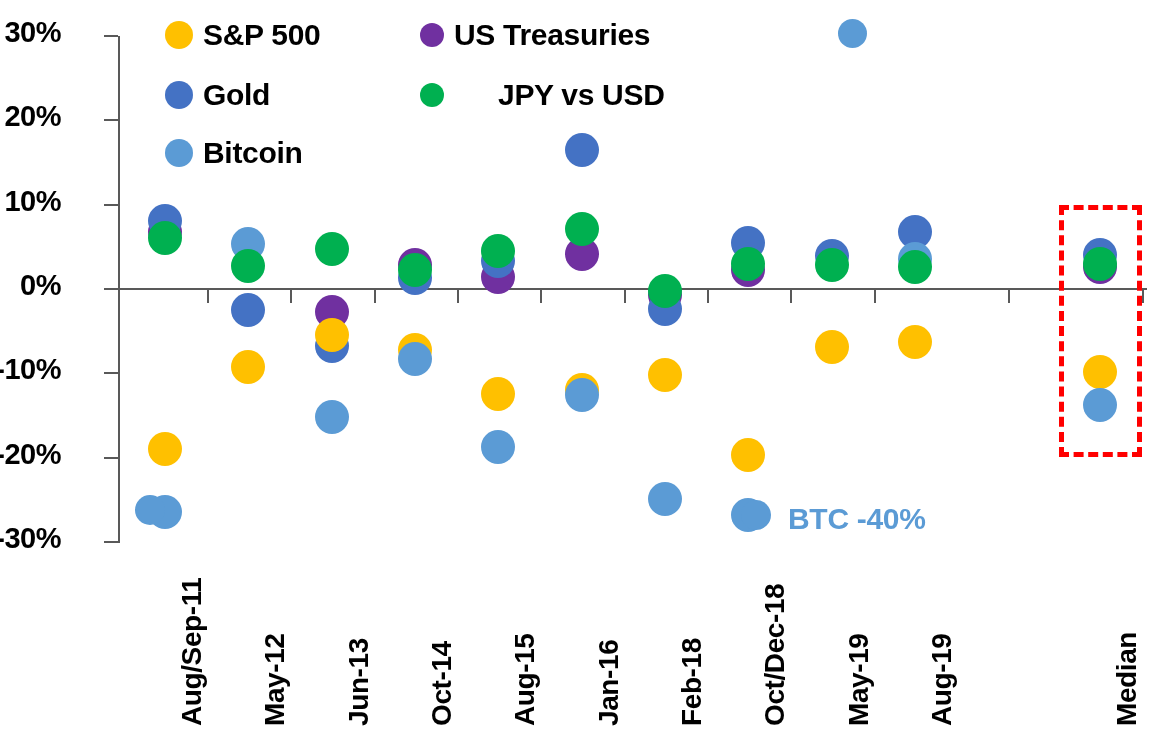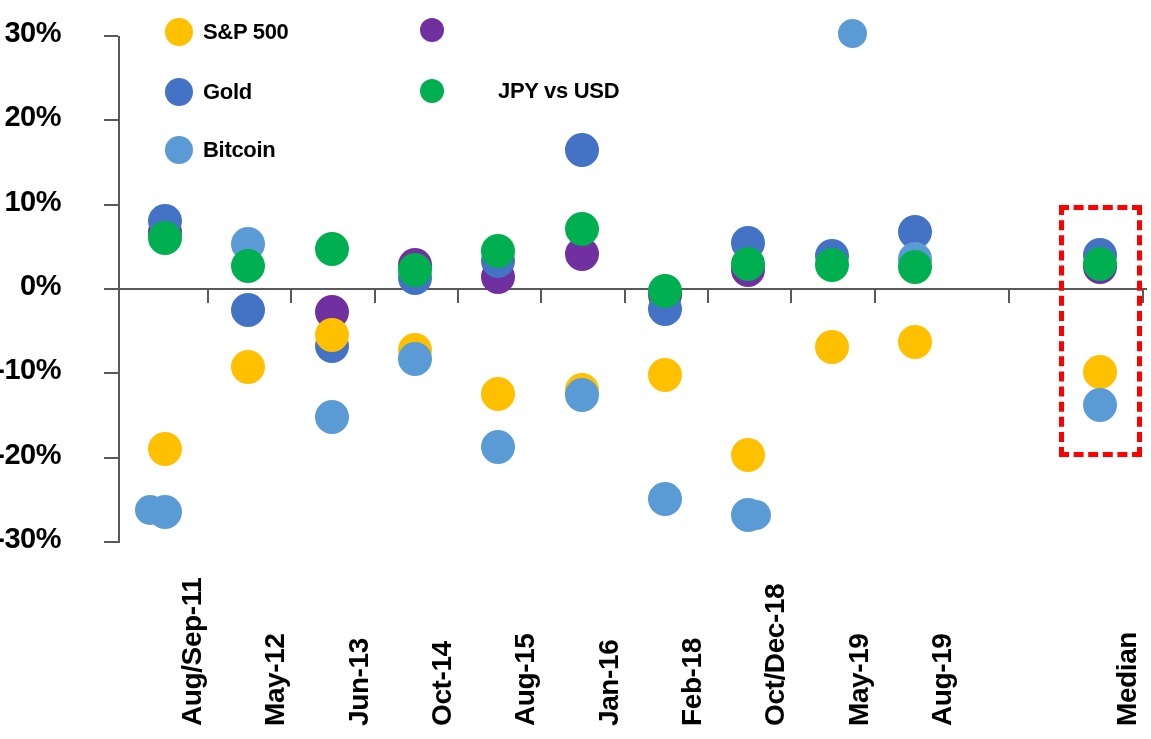--- a/index.html
+++ b/index.html
@@ -27,21 +27,21 @@
         transform-origin:left top;transform:rotate(-90deg);
         letter-spacing:-0.4px;}
 
   
   .dot{position:absolute;border-radius:50%;}
 
   
   .legend{position:absolute;}
   .leg-item{position:absolute;display:flex;align-items:center;white-space:nowrap;}
   .leg-swatch{border-radius:50%;display:inline-block;margin-right:10px;}
-  .leg-text{font-size:22px;font-weight:bold;color:#000;letter-spacing:-0.3px;}
+  .leg-text{font-size:30px;font-weight:bold;color:#000;letter-spacing:-0.3px;}
 
   
   .anno{position:absolute;font-size:30px;font-weight:bold;
         letter-spacing:-0.3px;white-space:nowrap;}
   .anno-dot{position:absolute;border-radius:50%;}
 
   .median-box{position:absolute;border:5px dashed #FF0000;box-sizing:border-box;}
 </style>
 </head>
 <body>
@@ -157,26 +157,28 @@
       <div class="leg-item" style="left: 165px; top: 78px;">
         <span class="leg-swatch" style="background: rgb(68, 114, 196); width: 28px; height: 28px;"></span>
         <span class="leg-text">Gold</span>
       </div>
       <div class="leg-item" style="left: 165px; top: 136px;">
         <span class="leg-swatch" style="background: rgb(91, 155, 213); width: 28px; height: 28px;"></span>
         <span class="leg-text">Bitcoin</span>
       </div>
       <div class="leg-item" style="left: 420px; top: 18px;">
         <span class="leg-swatch" style="background: rgb(112, 48, 160); width: 24px; height: 24px;"></span>
+        <span class="leg-text">US Treasuries</span>
       </div>
       <div class="leg-item" style="left: 420px; top: 78px; gap: 44px;">
         <span class="leg-swatch" style="background: rgb(0, 176, 80); width: 24px; height: 24px;"></span>
         <span class="leg-text">JPY vs USD</span>
       </div>
     </div>
 
   <div class="anno-dot" style="left:838px;top:19px;width:29px;height:29px;background:#5B9BD5;"></div>
 
   <div class="anno-dot" style="left:135px;top:495px;width:30px;height:30px;background:#5B9BD5;"></div>
 
   <div class="anno-dot" style="left:741px;top:500px;width:30px;height:30px;background:#5B9BD5;"></div>
+  <div class="anno" style="left:788px;top:502px;color:#5B9BD5;">BTC -40%</div>
 
 </div>
 
 </body></html>

